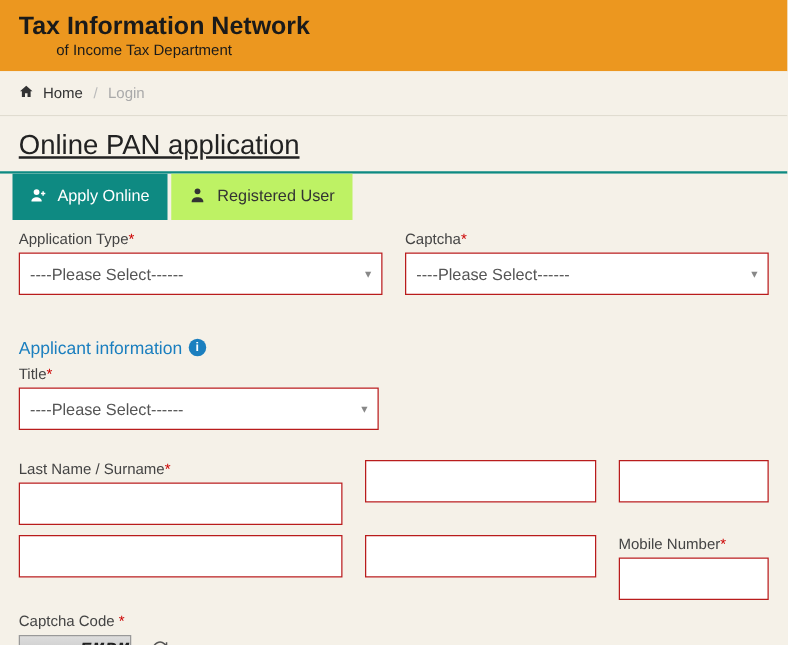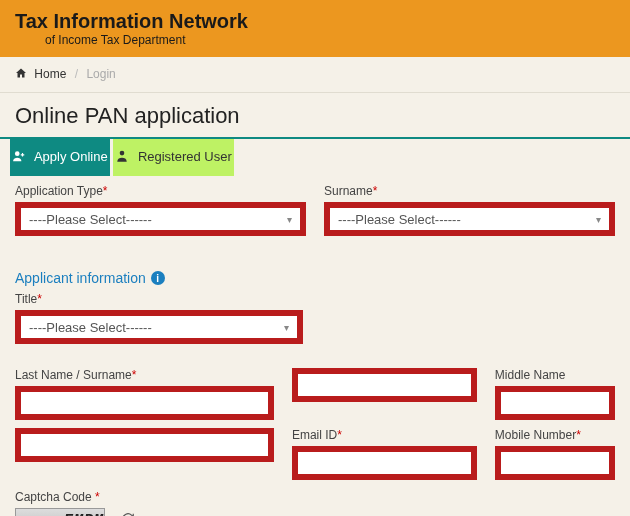--- a/index.html
+++ b/index.html
@@ -4,33 +4,33 @@
 <style>
 * { box-sizing: border-box; margin: 0; padding: 0; }
 body { font-family: Arial, Helvetica, sans-serif; font-size: 13px; color: #333; background: #f5f1e8; width: 630px; }
 .top-banner { background: #ec971f; padding: 10px 15px; }
 .brand-main { font-size: 20px; font-weight: bold; color: #1a1a1a; }
 .brand-sub { font-size: 12px; color: #1a1a1a; margin-left: 30px; }
 .breadcrumb-bar { background: #f5f1e8; padding: 10px 15px; font-size: 12px; color: #555; border-bottom: 1px solid #e0dcd0; }
 .breadcrumb-bar .home-icon { display: inline-block; vertical-align: middle; margin-right: 4px; }
 .breadcrumb-bar .sep { color: #bbb; margin: 0 5px; }
 .breadcrumb-bar .muted { color: #aaa; }
-.page-heading { font-size: 22px; font-weight: normal; color: #222; padding: 10px 15px 8px 15px; background: #f5f1e8; border-bottom: 2px solid #0e8a82; }
+.page-heading { font-size: 22px; font-weight: normal; color: #222; padding: 10px 15px 8px 15px; background: #f5f1e8; border-bottom: 2px solid #0e8a82; text-decoration: underline; }
 .tabs { padding: 0 10px; background: #f5f1e8; }
-.tab { display: inline-block; padding: 10px 2px; font-size: 13px; vertical-align: middle; }
+.tab { display: inline-block; padding: 10px 14px; font-size: 13px; vertical-align: middle; }
 .tab.active { background: #0e8a82; color: #fff; }
 .tab.inactive { background: #bef264; color: #333; }
 .tab-icon { display: inline-block; vertical-align: middle; margin-right: 5px; }
 .form-area { background: #f5f1e8; padding: 8px 15px 15px 15px; }
 .row { display: flex; gap: 18px; margin-bottom: 24px; }
 .col { flex: 1; }
 .col-half { width: 48%; }
 .label { font-size: 12px; color: #444; margin-bottom: 4px; display: block; }
 .req { color: #c00; }
-.select, .input { width: 100%; height: 34px; border: 6px solid #b91c1c; background: #fff; padding: 6px 8px; font-size: 13px; color: #555; position: relative; }
+.select, .input { width: 100%; height: 34px; border: 1px solid #b91c1c; background: #fff; padding: 6px 8px; font-size: 13px; color: #555; position: relative; }
 .select { display: flex; align-items: center; justify-content: space-between; }
 .chev { color: #888; font-size: 10px; }
 .section-label { color: #1b7fbf; font-size: 14px; padding: 10px 0 6px 0; display: flex; align-items: center; gap: 5px; text-align: center; }
 .info-icon { display:inline-flex; width:14px; height:14px; background:#1b7fbf; color:#fff; border-radius:50%; font-size:10px; align-items:center; justify-content:center; font-weight:bold; }
 .captcha-box { display:inline-block; width:90px; height:26px; background:linear-gradient(#ddd,#bbb); border:1px solid #999; text-align:right; font-family: 'Courier New', monospace; font-weight:bold; font-size:15px; line-height:24px; letter-spacing:1px; color:#222;font-style:italic; }
 .refresh-icon { display:inline-block; margin-left:12px; color:#555; vertical-align:middle; }
 .three-col { display:flex; gap:18px; }
 .three-col .c1 { flex: 1.4; }
 .three-col .c2 { flex: 1; }
 .three-col .c3 { flex: 0.65; }
@@ -82,21 +82,21 @@
 
   <div class="row">
     <div class="col">
       <label class="label"><span>Application Type</span><span class="req">*</span></label>
       <div class="select">
         <span>----Please Select------</span>
         <span class="chev">▾</span>
       </div>
     </div>
     <div class="col">
-      <label class="label"><span>Surname</span><span class="req">*</span></label>
+      <label class="label"><span>Captcha</span><span class="req">*</span></label>
       <div class="select">
         <span>----Please Select------</span>
         <span class="chev">▾</span>
       </div>
     </div>
   </div>
 
   <div class="section-label">
     <span>Applicant information</span>
     <span class="info-icon">i</span>
@@ -114,31 +114,29 @@
 
   <div class="three-col">
     <div class="c1">
       <label class="label"><span>Last Name / Surname</span><span class="req">*</span></label>
       <input class="input" type="text" style="">
     </div>
     <div class="c2">
       <input class="input" type="text" style="">
     </div>
     <div class="c3">
-      <label class="label">Middle Name</label>
       <input class="input" type="text" style="">
     </div>
   </div>
 
   <div class="three-col" style="margin-top:8px;">
     <div class="c1">
       <input class="input" type="text" style="">
     </div>
     <div class="c2">
-      <label class="label"><span>Email ID</span><span class="req">*</span></label>
       <input class="input" type="text" style="">
     </div>
     <div class="c3">
       <label class="label"><span>Mobile Number</span><span class="req">*</span></label>
       <input class="input" type="text" style="">
     </div>
   </div>
 
   <div style="margin-top:10px;">
     <label class="label"><span>Captcha Code</span> <span class="req">*</span></label>

